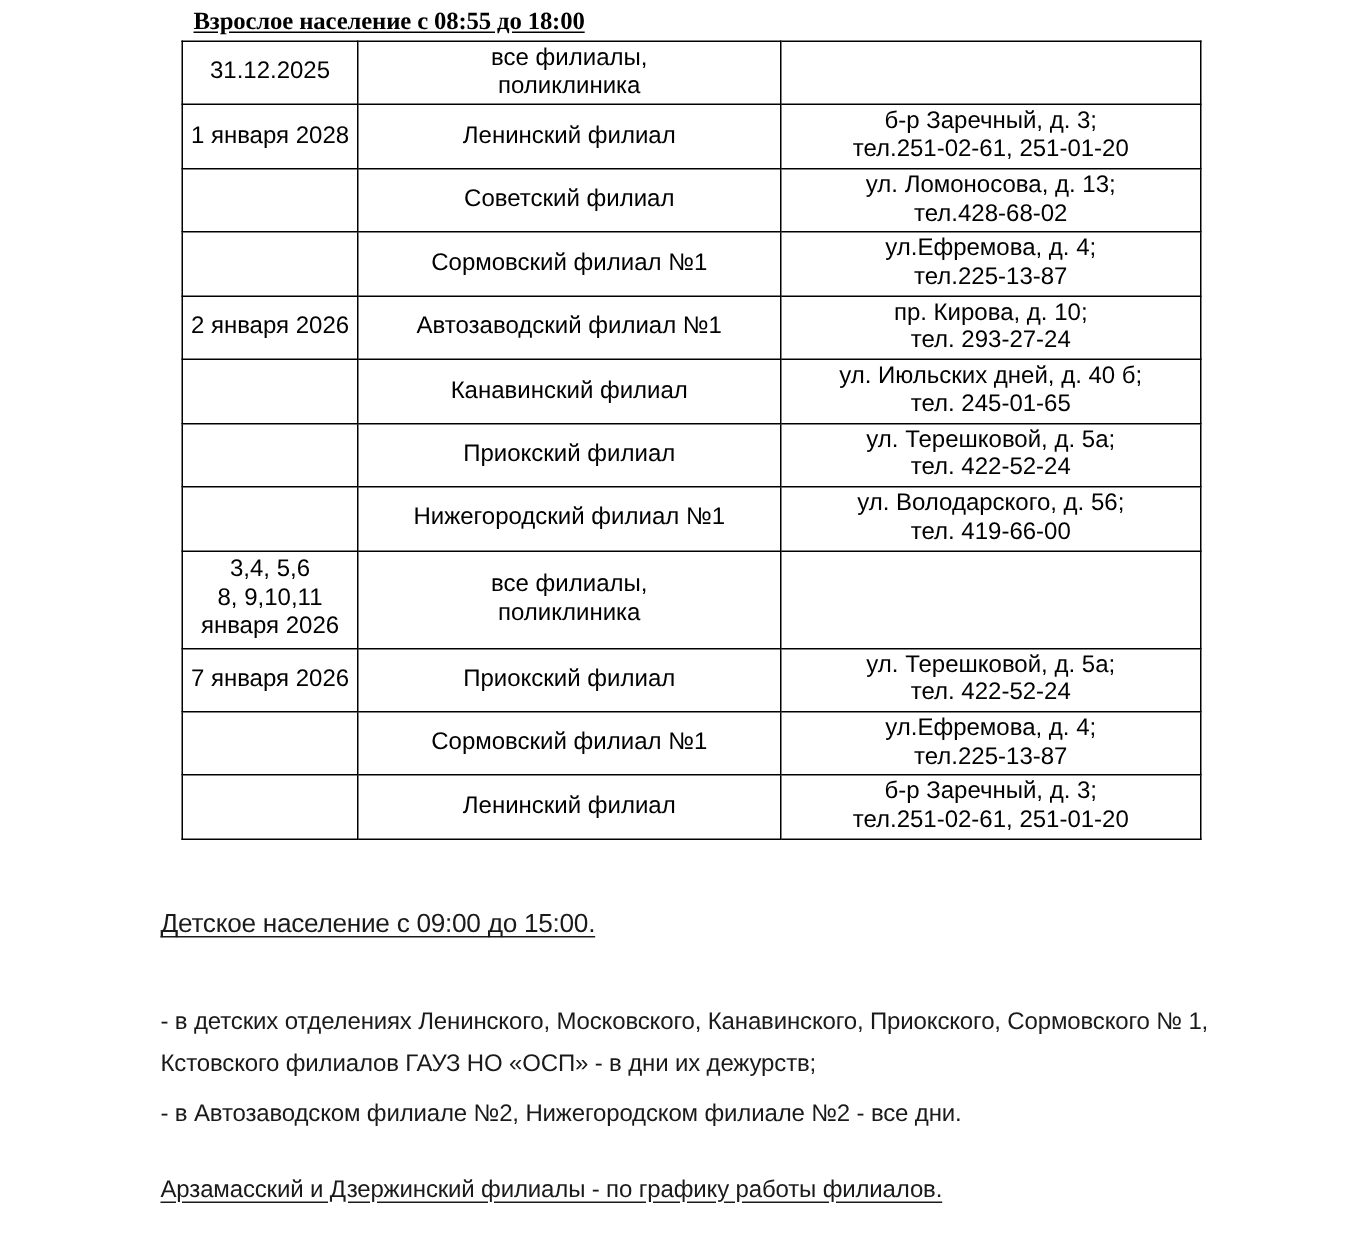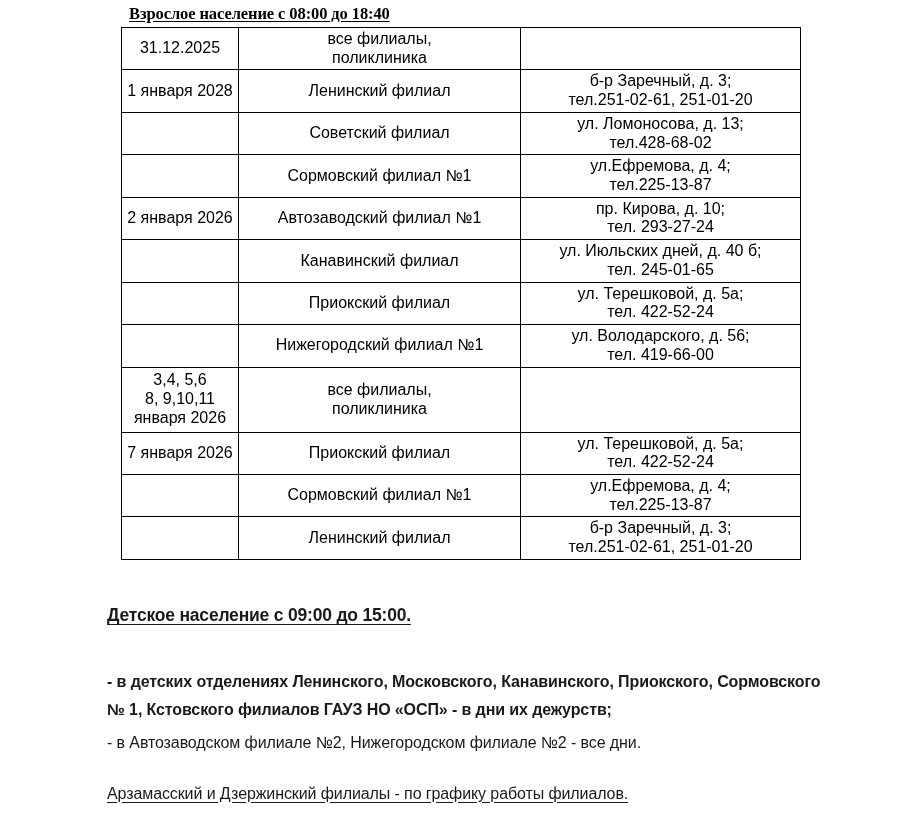--- a/index.html
+++ b/index.html
@@ -62,40 +62,40 @@
   .children-section {
     position: absolute;
     left: 107px;
     top: 605px;
     width: 720px;
     font-family: "Liberation Sans", "DejaVu Sans", sans-serif;
     color: #1a1a1a;
   }
   .children-heading {
     font-size: 17.5px;
-    font-weight: bold;
+    font-weight: normal;
     text-decoration: underline;
     text-underline-offset: 3px;
     letter-spacing: -0.2px;
     margin: 0;
   }
   .children-para {
     font-size: 16px;
     line-height: 1.72;
     letter-spacing: -0.1px;
     margin: 0;
   }
-  .p1 { margin-top: 42px; font-weight: bold; }
+  .p1 { margin-top: 42px; }
   .p2 { margin-top: 6px; }
   .p3 { margin-top: 23px; text-decoration: underline; text-underline-offset: 3px; }
 </style>
 </head>
 <body>
 
-<div class="table-heading">Взрослое население с 08:00 до 18:40</div>
+<div class="table-heading">Взрослое население с 08:55 до 18:00</div>
 
 <table class="schedule-table">
   <colgroup>
     <col class="col-date">
     <col class="col-branch">
     <col class="col-addr">
   </colgroup>
   <tbody>
       <tr class="row-std">
         <td class="col-date">

